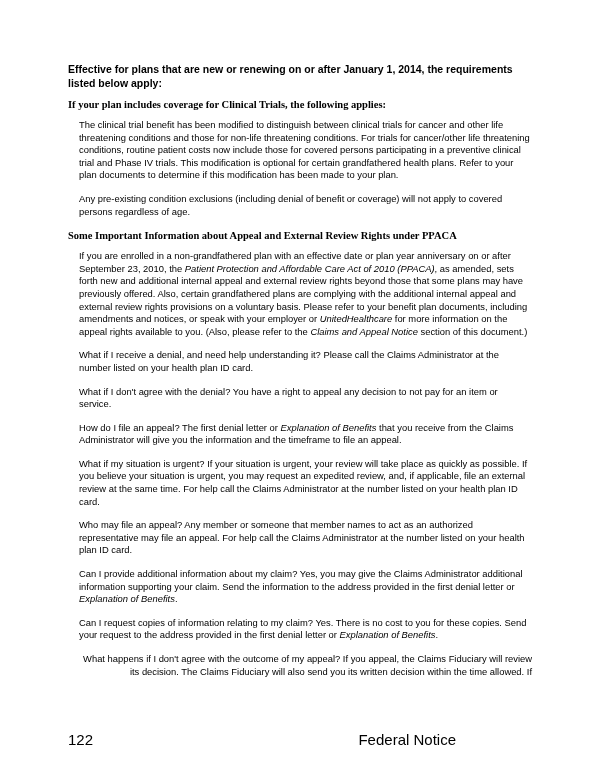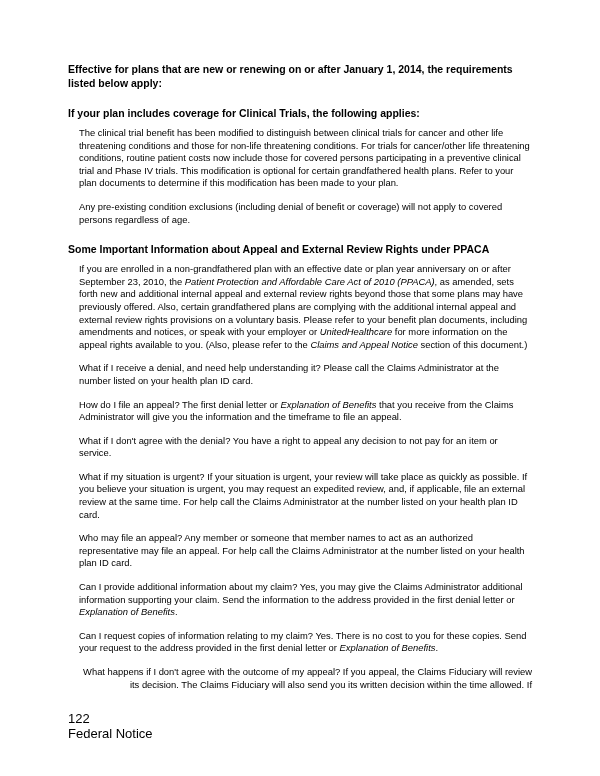--- a/index.html
+++ b/index.html
@@ -23,21 +23,22 @@
   .doc-body {
     width: 464px;
   }
   h2.section-head {
     font-size: 10.5px;
     font-weight: bold;
     line-height: 14px;
     margin: 0 0 7px 0;
   }
   h2.section-head.spaced {
-    margin-top: 16px;
+    margin-top: 8px;
+    font-family: Liberation Serif, serif;
   }
   p.para {
     font-size: 9.4px;
     line-height: 12.6px;
     margin: 0 0 11px 11px;
     text-align: left;
   }
   p.para:last-child {
     margin-bottom: 0;
     text-align: right;
@@ -45,26 +46,25 @@
   .qa-lead {
     font-weight: normal;
   }
   .ital {
     font-style: italic;
   }
   .footer {
     position: absolute;
     left: 68px;
     right: 68px;
-    bottom: 35px;
+    bottom: 28px;
     display: flex;
     justify-content: space-between;
     align-items: baseline;
-    font-size: 13px;
-    flex-direction: column;
+    font-size: 15px;
   }
   .footer-left, .footer-right {
     white-space: nowrap;
   }
 </style>
 </head>
 <body>
 
 <div class="page">
   <div class="doc-body">
@@ -75,23 +75,23 @@
     <p class="para">The clinical trial benefit has been modified to distinguish between clinical trials for cancer and other life threatening conditions and those for non-life threatening conditions. For trials for cancer/other life threatening conditions, routine patient costs now include those for covered persons participating in a preventive clinical trial and Phase IV trials. This modification is optional for certain grandfathered health plans. Refer to your plan documents to determine if this modification has been made to your plan.</p>
 
     <p class="para">Any pre-existing condition exclusions (including denial of benefit or coverage) will not apply to covered persons regardless of age.</p>
 
     <h2 class="section-head spaced">Some Important Information about Appeal and External Review Rights under PPACA</h2>
 
     <p class="para"><span>If you are enrolled in a non-grandfathered plan with an effective date or plan year anniversary on or after September 23, 2010, the </span><span class="ital">Patient Protection and Affordable Care Act of 2010 (PPACA)</span><span>, as amended, sets forth new and additional internal appeal and external review rights beyond those that some plans may have previously offered. Also, certain grandfathered plans are complying with the additional internal appeal and external review rights provisions on a voluntary basis. Please refer to your benefit plan documents, including amendments and notices, or speak with your employer or </span><span class="ital">UnitedHealthcare</span><span> for more information on the appeal rights available to you. (Also, please refer to the </span><span class="ital">Claims and Appeal Notice</span><span> section of this document.)</span></p>
 
     <p class="para"><span class="qa-lead">What if I receive a denial, and need help understanding it?</span><span> Please call the Claims Administrator at the number listed on your health plan ID card.</span></p>
 
+    <p class="para"><span class="qa-lead">What if I don't agree with the denial?</span><span> You have a right to appeal any decision to not pay for an item or service.</span></p>
+
     <p class="para"><span class="qa-lead">How do I file an appeal?</span><span> The first denial letter or </span><span class="ital">Explanation of Benefits</span><span> that you receive from the Claims Administrator will give you the information and the timeframe to file an appeal.</span></p>
-
-    <p class="para"><span class="qa-lead">What if I don't agree with the denial?</span><span> You have a right to appeal any decision to not pay for an item or service.</span></p>
 
     <p class="para"><span class="qa-lead">What if my situation is urgent?</span><span> If your situation is urgent, your review will take place as quickly as possible. If you believe your situation is urgent, you may request an expedited review, and, if applicable, file an external review at the same time. For help call the Claims Administrator at the number listed on your health plan ID card.</span></p>
 
 
     <p class="para"><span class="qa-lead">Who may file an appeal?</span><span> Any member or someone that member names to act as an authorized representative may file an appeal. For help call the Claims Administrator at the number listed on your health plan ID card.</span></p>
 
     <p class="para"><span class="qa-lead">Can I provide additional information about my claim?</span><span> Yes, you may give the Claims Administrator additional information supporting your claim. Send the information to the address provided in the first denial letter or </span><span class="ital">Explanation of Benefits</span><span>.</span></p>
 
     <p class="para"><span class="qa-lead">Can I request copies of information relating to my claim?</span><span> Yes. There is no cost to you for these copies. Send your request to the address provided in the first denial letter or </span><span class="ital">Explanation of Benefits</span><span>.</span></p>
 

